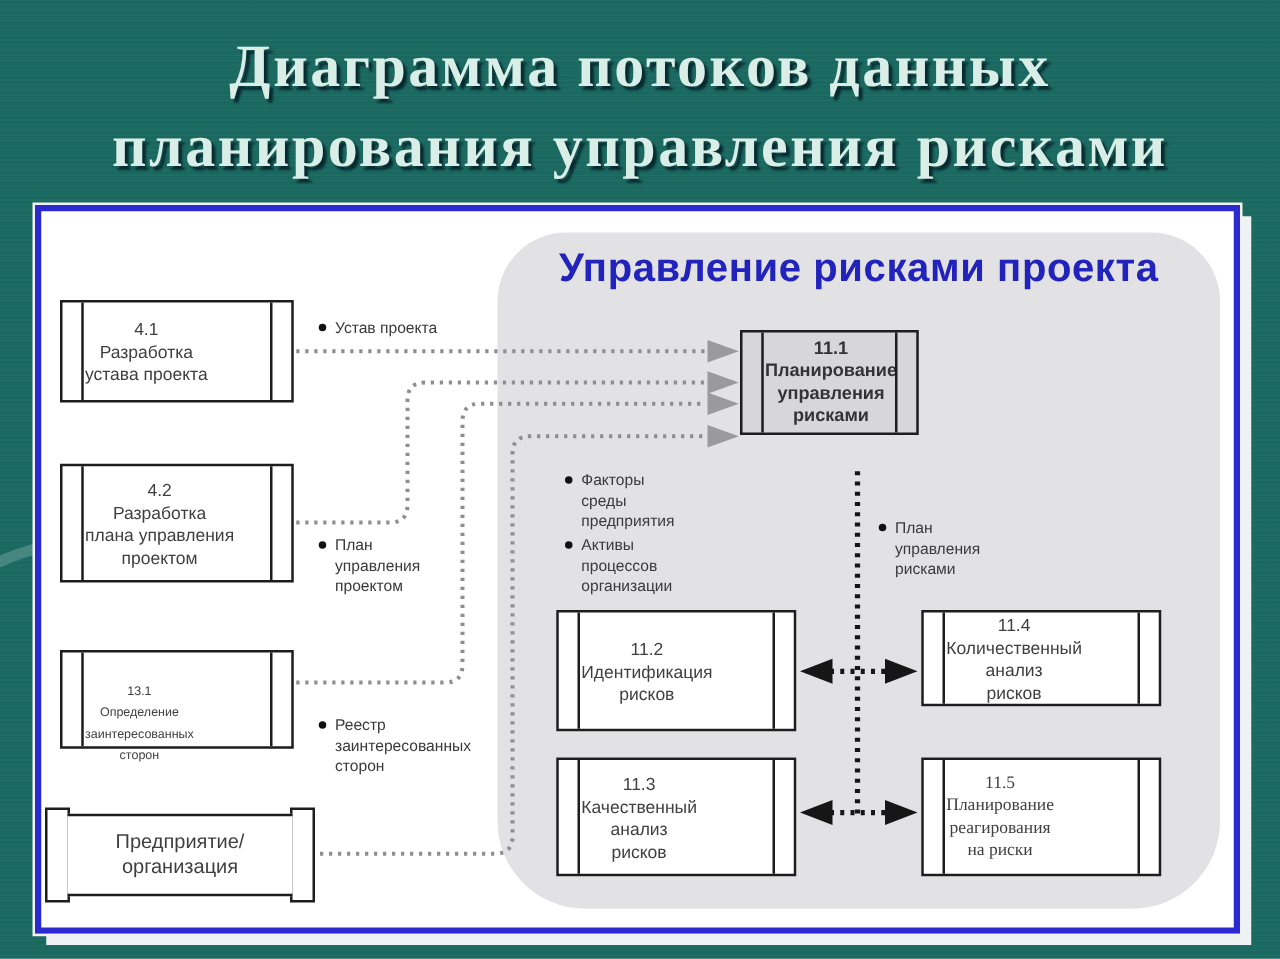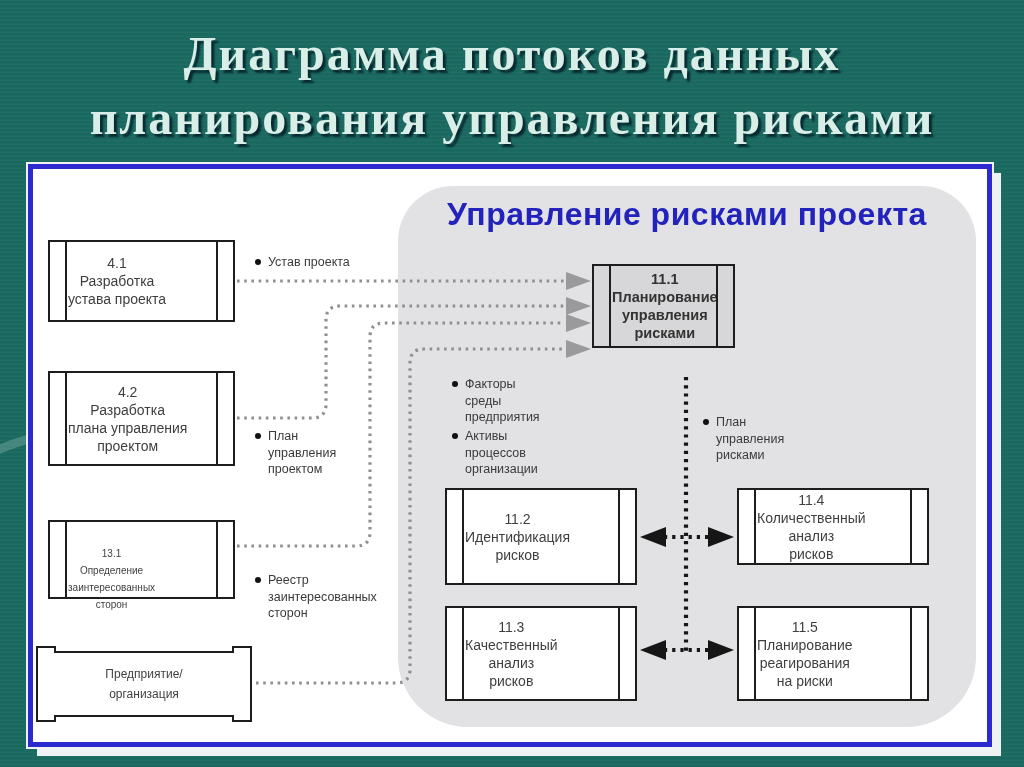--- a/index.html
+++ b/index.html
@@ -70,21 +70,21 @@
   }
   .entity .ebar.el{left:0;}
   .entity .ebar.er{right:0;}
   .entity .ebody{
     position:absolute;left:18px;right:18px;top:5px;bottom:5px;background:#fff;
     border-top:2px solid #1d1d1d;border-bottom:2px solid #1d1d1d;
   }
   .entity .etxt{
     position:absolute;inset:0;display:flex;flex-direction:column;
     align-items:center;justify-content:center;
-    font-size:12px;line-height:20px;color:var(--ink,#3f3f3f);text-align:center;
+    font-size:16px;line-height:20px;color:var(--ink,#3f3f3f);text-align:center;
   }
   
   .lbl{position:absolute;display:flex;gap:7px;}
   .lbl .bullet{
     width:6px;height:6px;border-radius:50%;background:#111;
     margin-top:5px;flex:0 0 auto;
   }
   .lbl .ltxt{
     font-size:12.5px;line-height:16.5px;color:var(--label-ink,#3a3a3a);
     white-space:nowrap;
@@ -204,21 +204,21 @@
   <div class="bar bl"></div>
   <div class="bar br"></div>
   <div class="ptxt">
     <div>11.4</div>
     <div>Количественный</div>
     <div>анализ</div>
     <div>рисков</div>
   </div>
 </div>
 
-<div class="proc" style="left:737px;top:606px;width:192px;height:95px;">
+<div class="proc" style="left:737px;top:606px;width:192px;height:95px;font-family:Liberation Serif, serif;">
   <div class="bar bl"></div>
   <div class="bar br"></div>
   <div class="ptxt">
     <div>11.5</div>
     <div>Планирование</div>
     <div>реагирования</div>
     <div>на риски</div>
   </div>
 </div>
 

